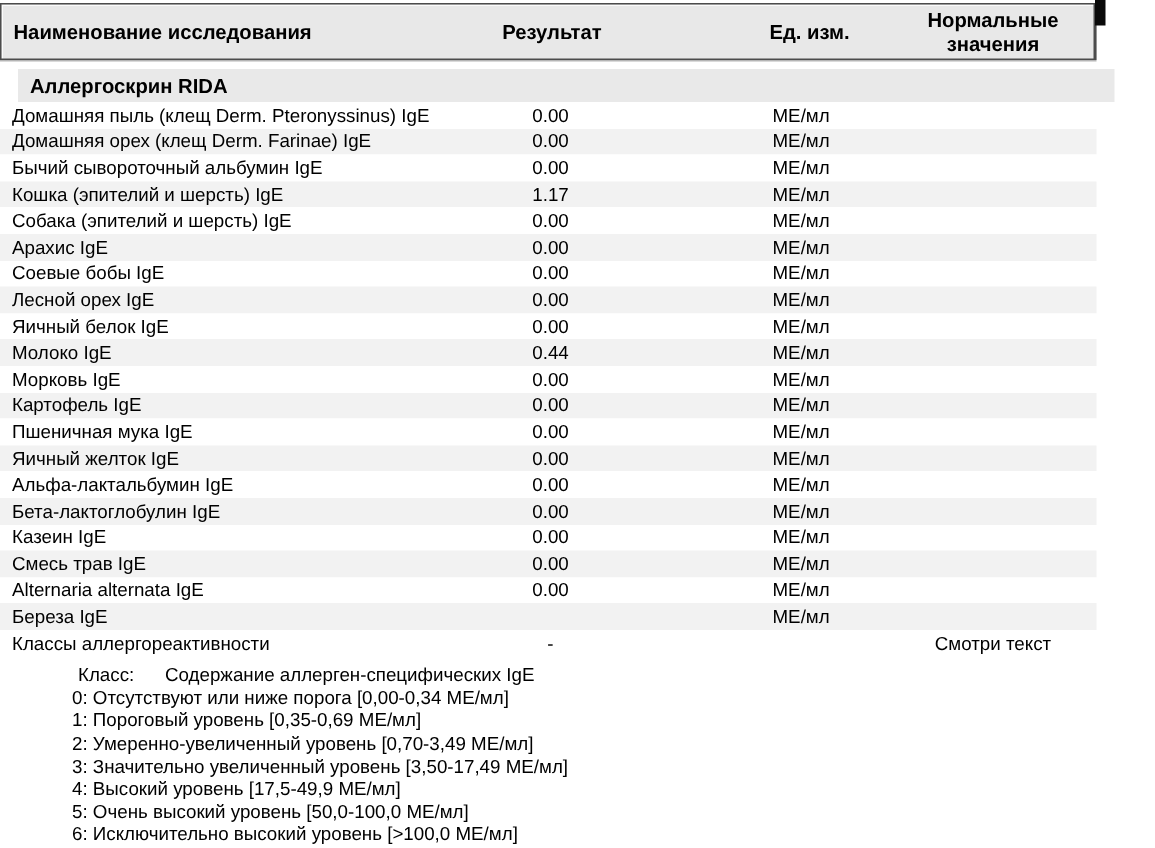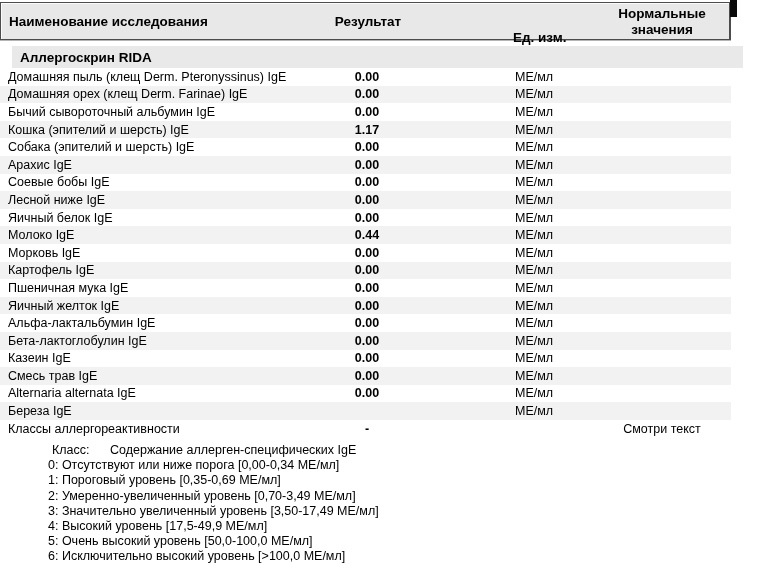--- a/index.html
+++ b/index.html
@@ -7,39 +7,39 @@
        font-family:"Liberation Sans","DejaVu Sans",sans-serif;color:#000;}
   .screen{position:relative;width:770px;height:565px;background:#fff;}
 
   
   .hdr{position:absolute;left:0;top:2px;width:728px;height:36px;
        background:#e8e8e8;border:1px solid #4c4c4c;border-right-width:2px;
        box-shadow:inset 1px 1px 0 #fbfbfb, 0 1px 0 #b5b5b5;text-decoration:underline;}
   .hdr span{position:absolute;font-weight:bold;font-size:13.5px;white-space:nowrap;}
   .h-name{left:8px;top:11px;}
   .h-result{left:300px;top:11px;width:134px;text-align:center;}
-  .h-units{left:512px;top:27px;}
+  .h-units{left:512px;top:11px;}
   .h-normal{left:592px;top:3px;width:138px;text-align:center;
             white-space:normal !important;line-height:15.5px;}
 
   .corner-tick{position:absolute;left:730px;top:0;width:7px;height:17px;background:#0a0a0a;}
 
   
   .section{position:absolute;left:12px;top:46px;width:731px;height:22px;background:#e9e9e9;
            display:flex;align-items:center;}
   .section span{margin-left:8px;font-weight:bold;font-size:13.5px;}
 
   
   .rows{position:absolute;left:0;top:68px;width:731px;}
   .row{position:relative;height:17.6px;background:#fff;}
   .row:nth-child(even){background:#f2f2f2;}
   .row span{position:absolute;top:50%;transform:translateY(-50%);
             font-size:12.5px;white-space:nowrap;}
   .c-name{left:8px;}
-  .c-result{left:300px;width:134px;text-align:center;font-weight:bold;}
+  .c-result{left:300px;width:134px;text-align:center;font-weight:normal;}
   .c-units{left:515px;}
   .c-normal{left:594px;width:136px;text-align:center;}
 
   
   .footnote{position:absolute;left:48px;top:443px;font-size:12.5px;line-height:15.2px;}
   .fn-first{margin-left:4px;}
   .fn-label{display:inline-block;min-width:58px;}
   .fn-line{white-space:nowrap;}
 </style>
 </head>
@@ -97,21 +97,21 @@
         <span class="c-units">МЕ/мл</span>
         <span class="c-normal"></span>
       </div>
       <div class="row">
         <span class="c-name">Соевые бобы IgE</span>
         <span class="c-result">0.00</span>
         <span class="c-units">МЕ/мл</span>
         <span class="c-normal"></span>
       </div>
       <div class="row">
-        <span class="c-name">Лесной ниже IgE</span>
+        <span class="c-name">Лесной орех IgE</span>
         <span class="c-result">0.00</span>
         <span class="c-units">МЕ/мл</span>
         <span class="c-normal"></span>
       </div>
       <div class="row">
         <span class="c-name">Яичный белок IgE</span>
         <span class="c-result">0.00</span>
         <span class="c-units">МЕ/мл</span>
         <span class="c-normal"></span>
       </div>

